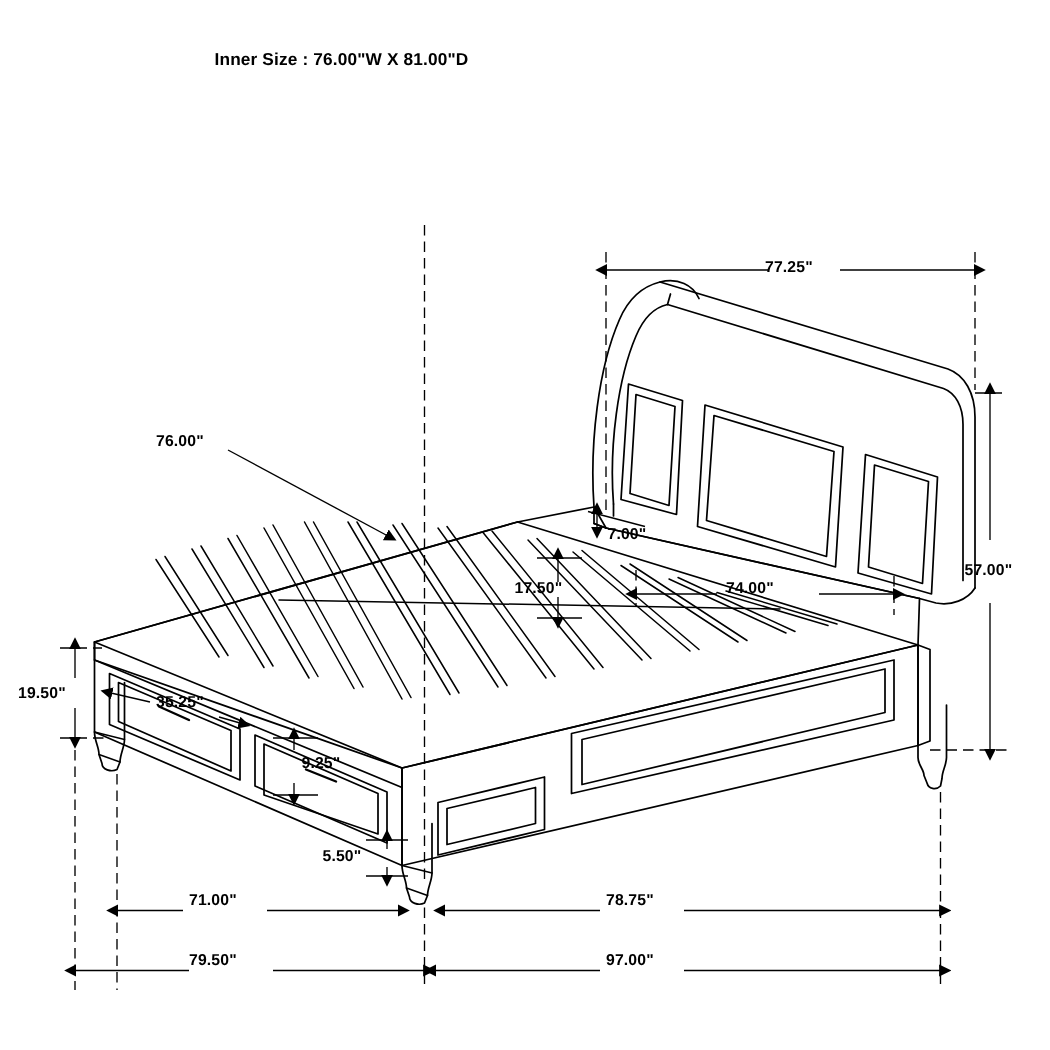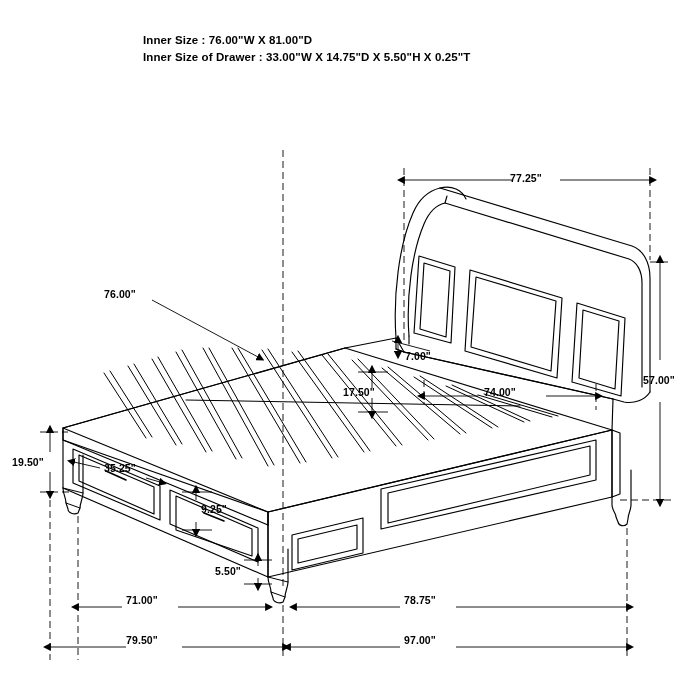--- a/index.html
+++ b/index.html
@@ -48,21 +48,20 @@
     overflow: visible;
   }
 </style>
 </head>
 <body>
 
 <div id="diagram-root">
 
   <div class="header-text">
     <div>Inner Size : 76.00"W X 81.00"D</div>
-    <div>Inner Size of Drawer : 33.00"W X 14.75"D X 5.50"H X 0.25"T</div>
   </div>
 
   <svg viewBox="0 0 700 700">
     <defs>
       <marker id="arrL" markerWidth="9" markerHeight="9" refX="8" refY="4.5" orient="auto">
         <path d="M9,0 L9,9 L0,4.5 z" fill="#000"></path>
       </marker>
       <marker id="arrR" markerWidth="9" markerHeight="9" refX="1" refY="4.5" orient="auto">
         <path d="M0,0 L0,9 L9,4.5 z" fill="#000"></path>
       </marker>

